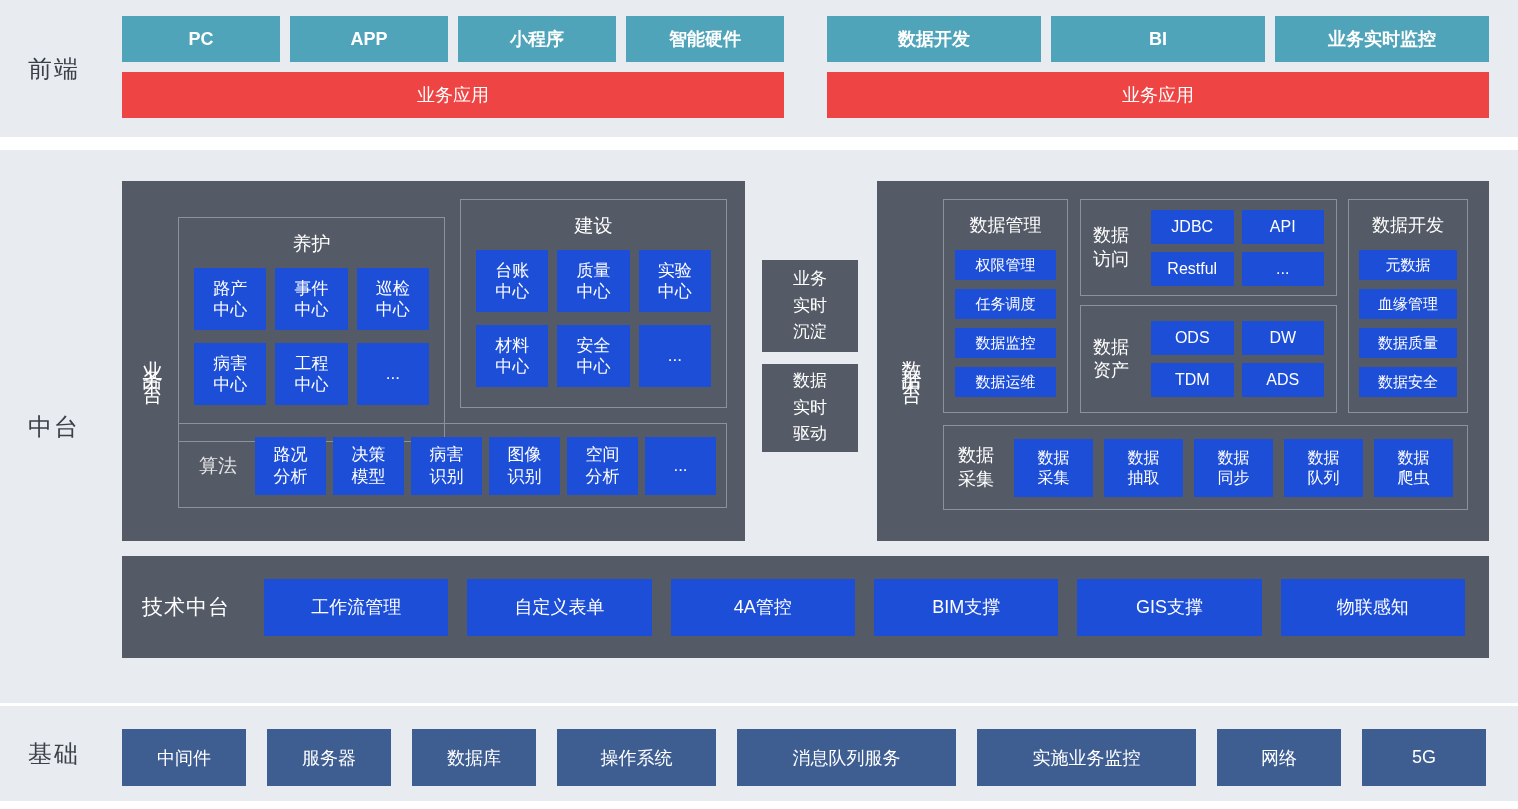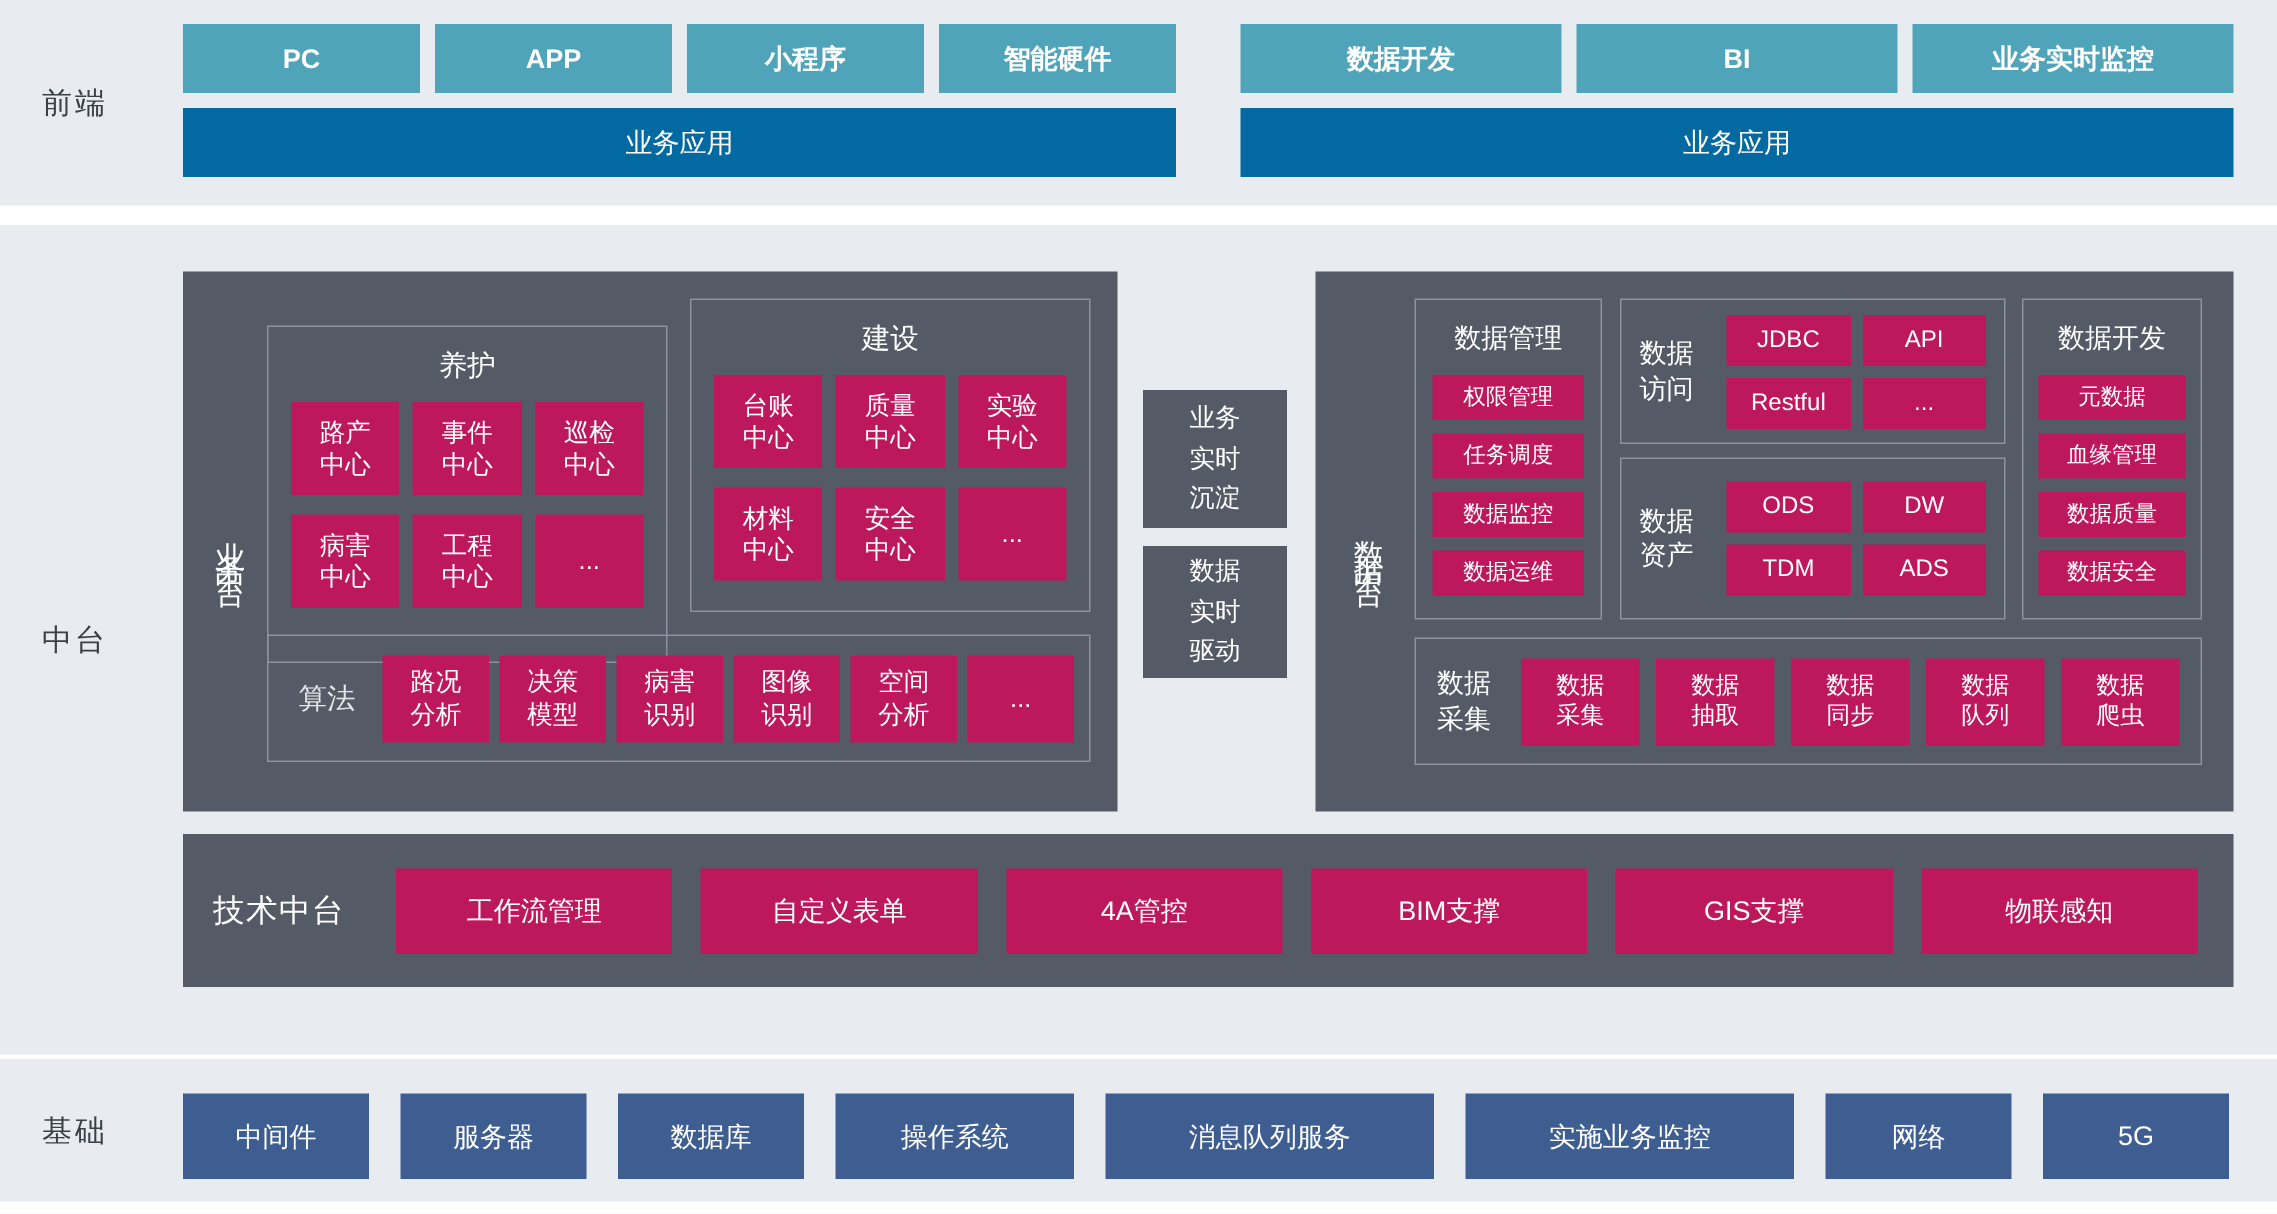--- a/index.html
+++ b/index.html
@@ -4,52 +4,52 @@
 <style>
   * { margin:0; padding:0; box-sizing:border-box; }
   body { background:#ffffff; font-family:"Liberation Sans", sans-serif; }
   .page { position:relative; width:1518px; height:809px; background:#ffffff; overflow:hidden; }
 
   .band { position:absolute; left:0; width:1518px; background:#e8ecf0; }
   .band-frontend { top:0; height:137px; }
   .band-middle { top:150px; height:553px; }
   .band-foundation { top:706px; height:95px; }
 
-  .band-label { position:absolute; left:28px; color:#3a4048; font-size:20px; font-weight:500; letter-spacing:2px; }
+  .band-label { position:absolute; left:28px; color:#3a4048; font-size:24px; font-weight:500; letter-spacing:2px; }
   .band-frontend .band-label { top:50%; transform:translateY(-50%); }
   .band-middle .band-label { top:50%; transform:translateY(-50%); }
   .band-foundation .band-label { top:50%; transform:translateY(-50%); }
 
   
   .fe-group { position:absolute; top:16px; width:662px; }
   .fe-left { left:122px; }
   .fe-right { left:827px; }
   .fe-row { display:flex; gap:10px; height:46px;font-weight:bold; }
   .teal-btn { flex:1; background:#4fa4ba; color:#fff; display:flex; align-items:center; justify-content:center; font-size:18px; }
-  .teal-bar { margin-top:10px; height:46px; background:#0369a1; color:#fff; display:flex; align-items:center; justify-content:center; font-size:18px; }
+  .teal-bar { margin-top:10px; height:46px; background:#ef4444; color:#fff; display:flex; align-items:center; justify-content:center; font-size:18px; }
 
   
   .dark-box { position:absolute; background:#555b66; }
   .box-business { left:122px; top:31px; width:623px; height:360px; }
   .box-data { left:877px; top:31px; width:612px; height:360px; }
   .box-tech { left:122px; top:406px; width:1367px; height:102px; display:flex; align-items:center; padding:0 24px 0 20px; }
 
   .v-label { position:absolute; top:50%; transform:translateY(-50%); writing-mode:vertical-rl; letter-spacing:8px; font-size:20px; color:#fff; }
   .box-business .v-label { left:18px; }
   .box-data .v-label { left:22px; }
 
   .panel { position:absolute; border:1px solid #8a92a0; }
   .panel-title { text-align:center; color:#fff; font-size:19px; padding-top:13px; }
 
   .panel-maint { left:56px; top:36px; width:267px; height:225px; }
   .panel-cons  { left:338px; top:18px; width:267px; height:209px; }
   .grid3 { display:grid; grid-template-columns:repeat(3,1fr); gap:13px 9px; padding:11px 15px 0; }
   .grid3 .blue-btn { height:62px; }
 
-  .blue-btn { background:#be185d; color:#fff; display:flex; align-items:center; justify-content:center; text-align:center; white-space:pre-line; font-size:17px; line-height:1.25; }
+  .blue-btn { background:#1d4ed8; color:#fff; display:flex; align-items:center; justify-content:center; text-align:center; white-space:pre-line; font-size:17px; line-height:1.25; }
 
   .panel-alg { left:56px; top:242px; width:549px; height:85px; display:flex; align-items:center; padding-left:20px; }
   .alg-label { color:#e5e5e5; font-size:19px; width:56px; }
   .alg-items { display:flex; gap:7px; }
   .alg-items .blue-btn { width:71px; height:58px; }
 
   .connector { position:absolute; left:762px; width:96px; background:#555b66; color:#fff; display:flex; align-items:center; justify-content:center; text-align:center; white-space:pre-line; font-size:17px; line-height:1.55; }
   .connector-1 { top:110px; height:92px; }
   .connector-2 { top:214px; height:88px; }
 

